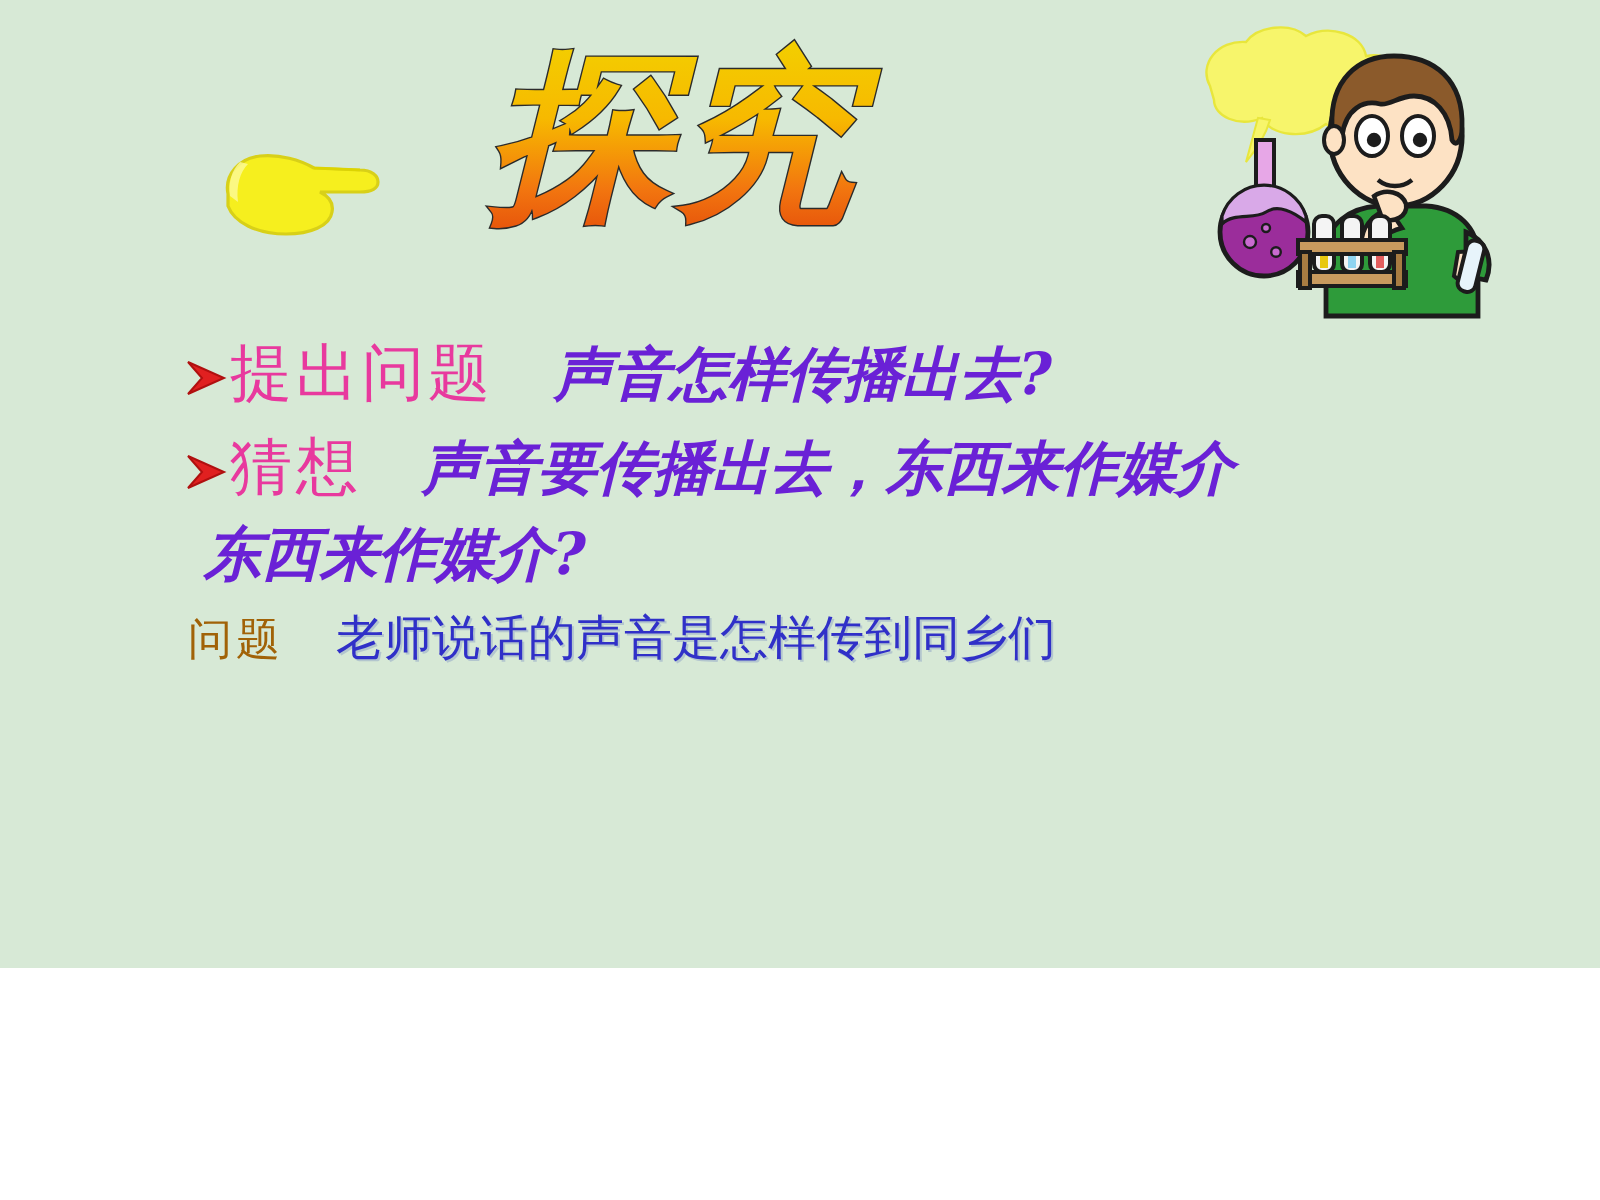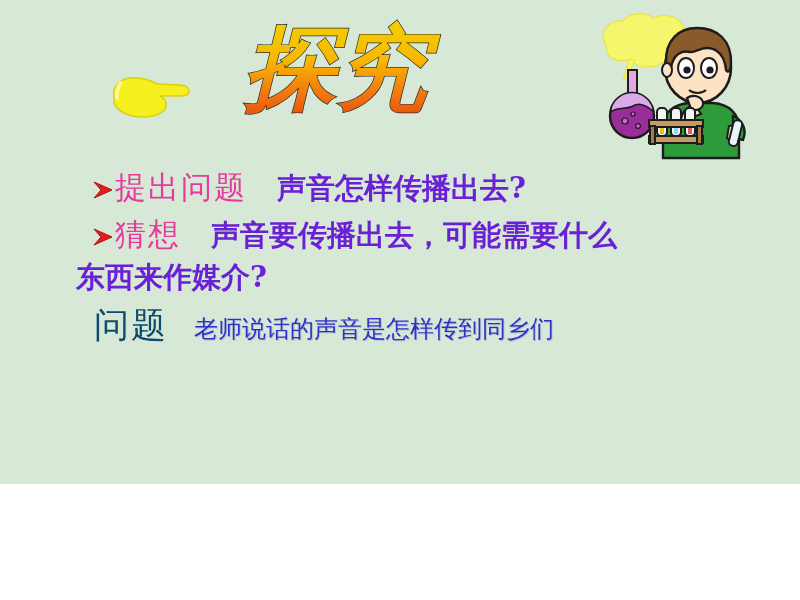--- a/index.html
+++ b/index.html
@@ -59,21 +59,21 @@
     top: 172px;
     width: 800px;
   }
   .text-line {
     position: relative;
     white-space: nowrap;
     line-height: 1.0;
   }
   .line-1 { padding-left: 94px; height: 47px; }
   .line-2 { padding-left: 94px; height: 44px; }
-  .line-3 { padding-left: 76px; height: 45px; }
+  .line-3 { padding-left: 102px; height: 45px; }
   .line-4 { padding-left: 94px; height: 42px; }
   .line-5 { padding-left: 80px; height: 44px; }
 
   .arrow-bullet {
     display: inline-block;
     width: 22px;
     height: 22px;
     vertical-align: -3px;
     margin-right: 1px;
     margin-left: -2px;
@@ -81,28 +81,29 @@
 
   .lbl-pink {
     color: #e8399e;
     font-family: "DejaVu Sans", sans-serif;
     font-size: 31px;
     font-weight: normal;
     letter-spacing: 2px;
     margin-top: 36px;
   }
   .lbl-pink-sm {
-    color: #0c4a6e;
+    color: #a16207;
     font-family: "DejaVu Sans", sans-serif;
-    font-size: 35px;
+    font-size: 22px;
     letter-spacing: 2px;
   }
   .txt-purple {
     color: #6a21d6;
     font-family: "DejaVu Serif", serif;
+    font-style: italic;
     font-weight: bold;
     font-size: 29px;
     letter-spacing: 0px;
   }
   .txt-navy {
     color: #3030c8;
     font-family: Liberation Sans, sans-serif;
     font-size: 24px;
     letter-spacing: 0px;
     text-shadow: 1px 1px 0 rgba(150,170,200,0.55);
@@ -221,21 +222,21 @@
           <path d="M2 3 L20 11 L2 19 L9 11 Z" fill="#e02020" stroke="#b01010" stroke-width="1"></path>
         </svg>
       </span><span class="lbl-pink">提出问题</span><span class="gap-lg"></span><span class="txt-purple">声音怎样传播出去?</span>
     </div>
 
     <div class="text-line line-2">
       <span class="arrow-bullet">
         <svg width="22" height="22" viewBox="0 0 22 22" xmlns="http://www.w3.org/2000/svg">
           <path d="M2 3 L20 11 L2 19 L9 11 Z" fill="#e02020" stroke="#b01010" stroke-width="1"></path>
         </svg>
-      </span><span class="lbl-pink">猜想</span><span class="gap-lg"></span><span class="txt-purple">声音要传播出去，可能需要什么</span>
+      </span><span class="lbl-pink">猜想</span><span class="gap-lg"></span><span class="txt-purple">声音要传播出去，东西来作媒介</span>
     </div>
 
     <div class="text-line line-3">
       <span class="txt-purple">东西来作媒介?</span>
     </div>
 
     <div class="text-line line-4">
       <span class="lbl-pink-sm">问题</span><span class="gap-md"></span><span class="txt-navy">老师说话的声音是怎样传到同乡们</span>
     </div>
 

